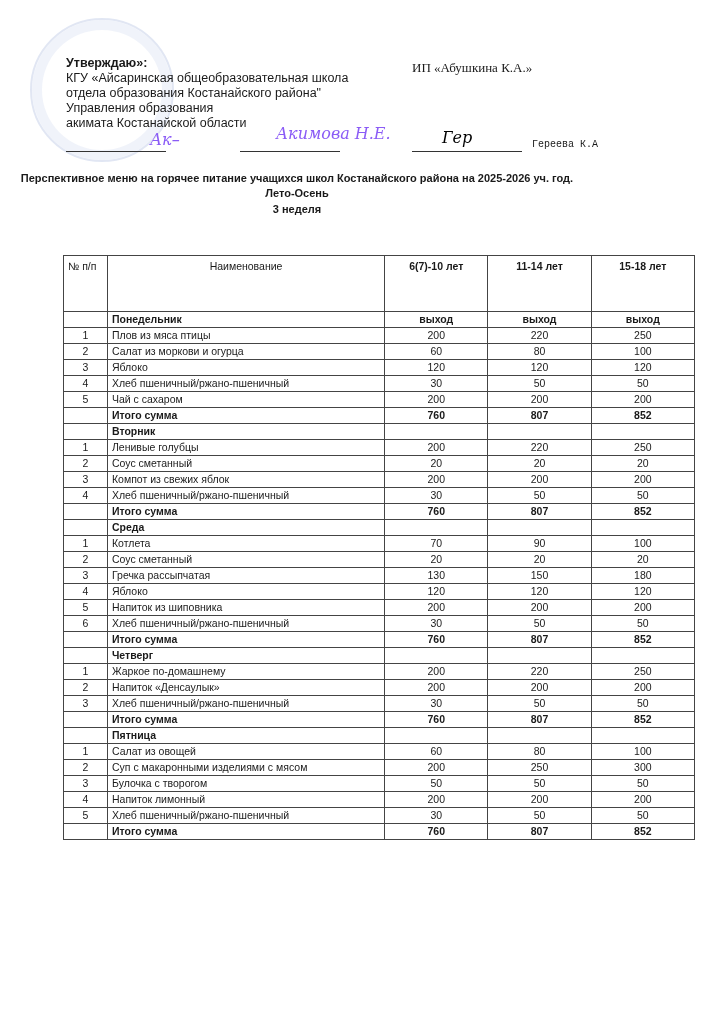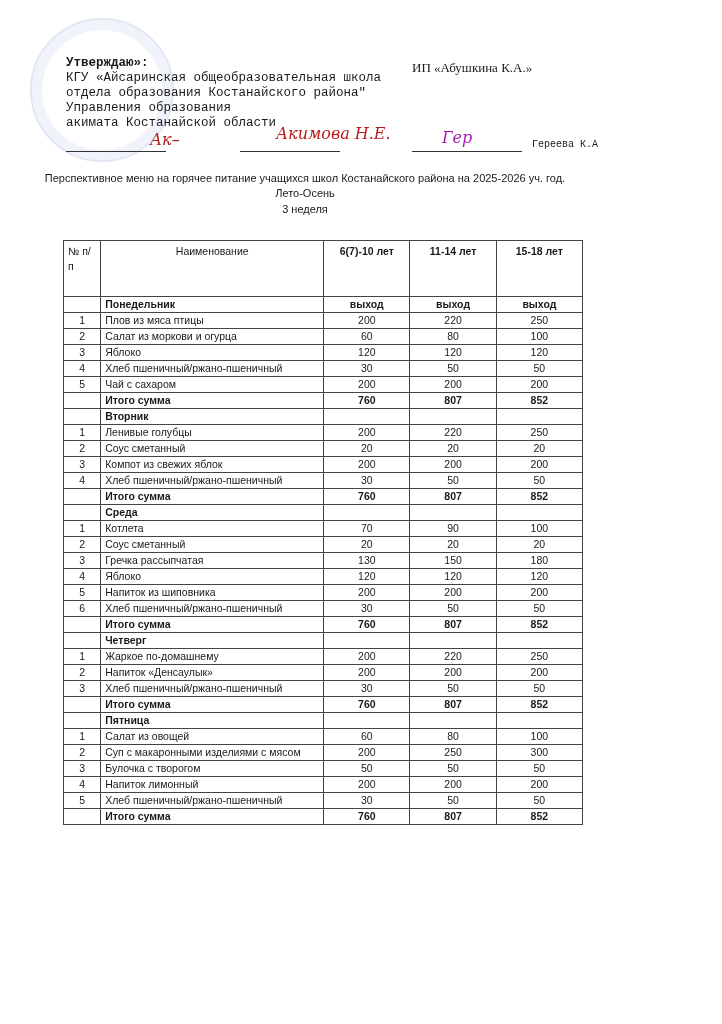--- a/index.html
+++ b/index.html
@@ -1,26 +1,26 @@
 <!DOCTYPE html>
 <html><head>
 <meta charset="utf-8">
 <style>
   html, body { margin:0; padding:0; }
   body { width:722px; height:1024px; background:#ffffff; position:relative; overflow:hidden; font-family:"DejaVu Sans", sans-serif; color:#1a1a1a; }
   .stamp { position:absolute; left:30px; top:18px; width:140px; height:140px; border-radius:50%; border:2px solid #c9d3ea; opacity:0.55; box-shadow: inset 0 0 0 10px rgba(180,195,230,0.35); }
-  .approve { position:absolute; left:66px; top:56px; font-family:Liberation Mono, monospace; font-size:12.5px; line-height:15px; }
+  .approve { position:absolute; left:66px; top:56px; font-family:Liberation Sans, sans-serif; font-size:12.5px; line-height:15px; }
   .approve .b { font-weight:bold; }
   .ip { position:absolute; left:412px; top:60px; font-family:"Liberation Serif", serif; font-size:13px; }
   .sigline { position:absolute; border-bottom:1px solid #333; height:0; }
-  .sig { position:absolute; font-family:"DejaVu Serif", serif; font-style:italic; color:#b91c1c; font-size:16px; }
-  .sig2 { color:#a21caf; }
+  .sig { position:absolute; font-family:"DejaVu Serif", serif; font-style:italic; color:#8b5cf6; font-size:16px; }
+  .sig2 { color:#000000; }
   .gereeva { position:absolute; left:532px; top:139px; font-family:Liberation Mono, monospace; font-size:10px; }
-  .title { position:absolute; left:16px; width:578px; text-align:center; font-family:"Liberation Sans", sans-serif; font-weight:normal; font-size:11px; }
-  table { position:absolute; left:63px; top:240px; width:520px; border-collapse:collapse; font-family:"Liberation Sans", sans-serif; font-size:10.5px; }
+  .title { position:absolute; left:8px; width:578px; text-align:center; font-family:"Liberation Sans", sans-serif; font-weight:bold; font-size:11px; }
+  table { position:absolute; left:63px; top:255px; width:632px; border-collapse:collapse; font-family:"Liberation Sans", sans-serif; font-size:10.5px; }
   td, th { border:1px solid #444; padding:0 4px; height:15px; line-height:15px; }
   th { font-weight:normal; vertical-align:top; height:52px; text-align:center; padding-top:3px; }
   th.bold { font-weight:bold; }
   th.num { text-align:left; }
   td.n { text-align:center; width:34px; }
   td.name { width:262px;margin-left:8px; }
   td.v { text-align:center; width:92px; }
   tr.day td { font-weight:bold; }
   tr.total td { font-weight:bold; }
 </style>

